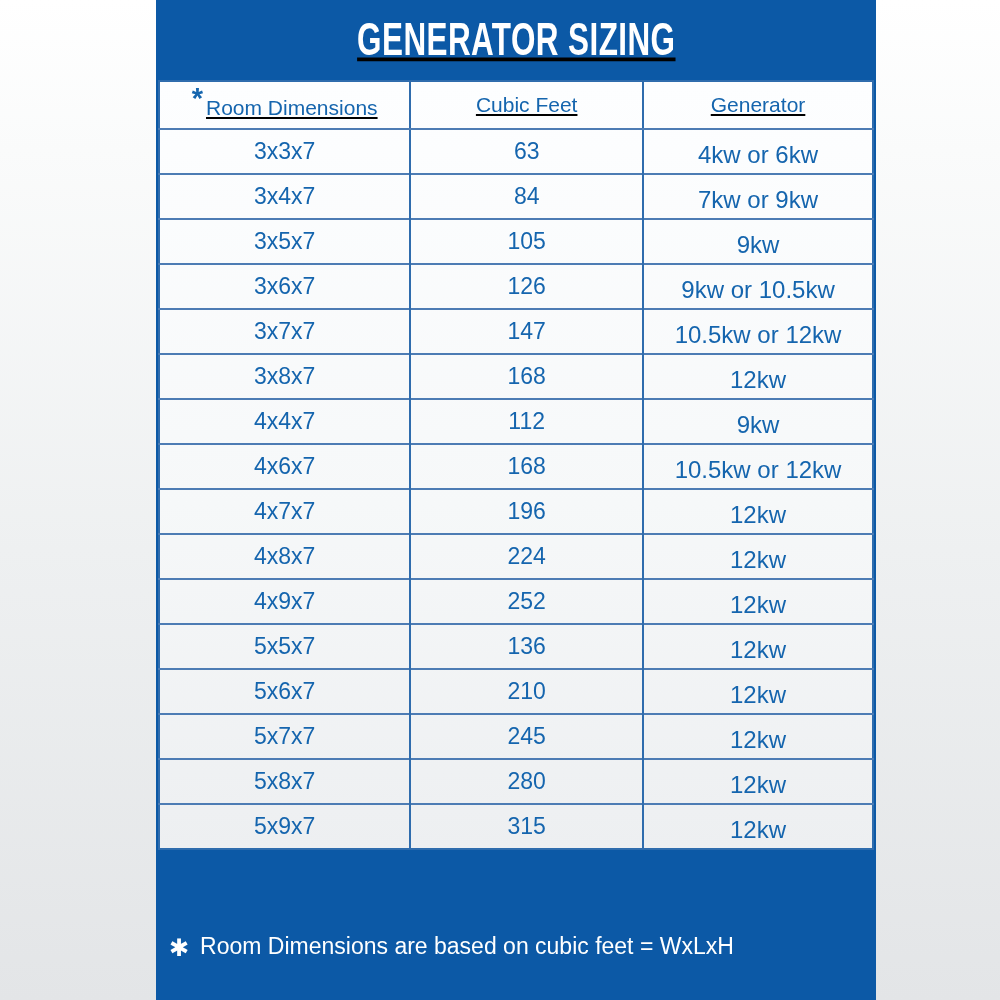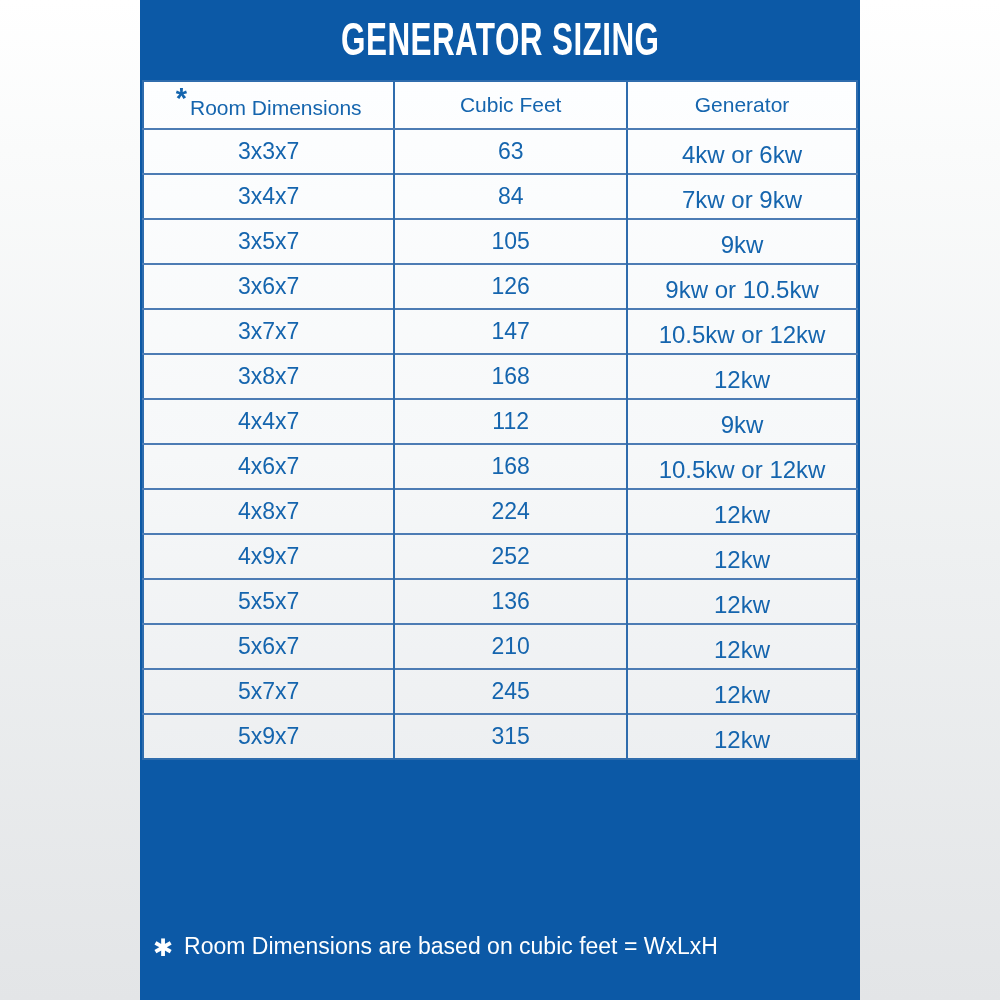--- a/index.html
+++ b/index.html
@@ -2,22 +2,23 @@
 <html style="--panel-blue: #0c59a6; --cell-blue: #1565ae; --border-strong: #2f6cad; --border-soft: #4d7cb4;"><head>
 <meta charset="utf-8">
 <style>
   html,body { margin:0; padding:0; }
   body {
     width:1000px; height:1000px; overflow:hidden; position:relative;
     font-family:"Liberation Sans", sans-serif;
     background:linear-gradient(180deg,#ffffff 0%,#fafbfb 15%,#eef0f1 55%,#e3e5e7 100%);
   }
   .panel {
-    position:absolute; left:140px; top:0; width:720px; height:1000px;
+    position:absolute; left:156px; top:0; width:720px; height:1000px;
     background:var(--panel-blue,#0c59a6);
+    text-decoration:underline;
   }
   .title-band { height:80px; display:flex; align-items:center; justify-content:center; }
   .title {
     color:#ffffff; font-size:37px; font-weight:bold; letter-spacing:0.5px;
     white-space:nowrap; transform:scale(0.85,1.25); transform-origin:center;
   }
   table.sizing {
     border-collapse:collapse; table-layout:fixed;
     width:716px; margin:0 2px;
     background:linear-gradient(180deg,#fdfeff 0%,#f6f8f9 55%,#edeff1 100%);
@@ -107,20 +108,25 @@
           <td><span class="v">4x4x7</span></td>
           <td><span class="v">112</span></td>
           <td class="gen"><span class="v">9kw</span></td>
         </tr>
         <tr>
           <td><span class="v">4x6x7</span></td>
           <td><span class="v">168</span></td>
           <td class="gen"><span class="v">10.5kw or 12kw</span></td>
         </tr>
         <tr>
+          <td><span class="v">4x7x7</span></td>
+          <td><span class="v">196</span></td>
+          <td class="gen"><span class="v">12kw</span></td>
+        </tr>
+        <tr>
           <td><span class="v">4x8x7</span></td>
           <td><span class="v">224</span></td>
           <td class="gen"><span class="v">12kw</span></td>
         </tr>
         <tr>
           <td><span class="v">4x9x7</span></td>
           <td><span class="v">252</span></td>
           <td class="gen"><span class="v">12kw</span></td>
         </tr>
         <tr>
@@ -132,20 +138,25 @@
           <td><span class="v">5x6x7</span></td>
           <td><span class="v">210</span></td>
           <td class="gen"><span class="v">12kw</span></td>
         </tr>
         <tr>
           <td><span class="v">5x7x7</span></td>
           <td><span class="v">245</span></td>
           <td class="gen"><span class="v">12kw</span></td>
         </tr>
         <tr>
+          <td><span class="v">5x8x7</span></td>
+          <td><span class="v">280</span></td>
+          <td class="gen"><span class="v">12kw</span></td>
+        </tr>
+        <tr>
           <td><span class="v">5x9x7</span></td>
           <td><span class="v">315</span></td>
           <td class="gen"><span class="v">12kw</span></td>
         </tr>
       </tbody>
   </table>
 
   <div class="footnote-band">
     <span class="foot-ast">✱</span>
     <span>Room Dimensions are based on cubic feet = WxLxH</span>

